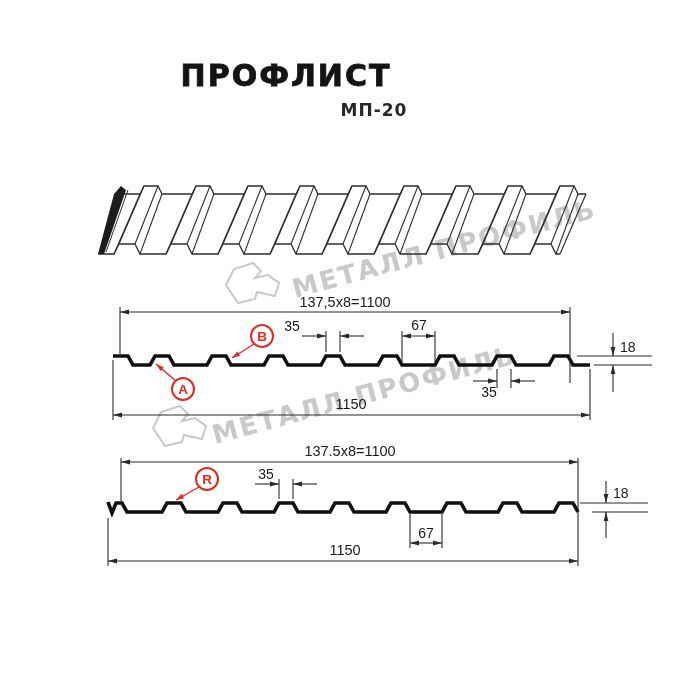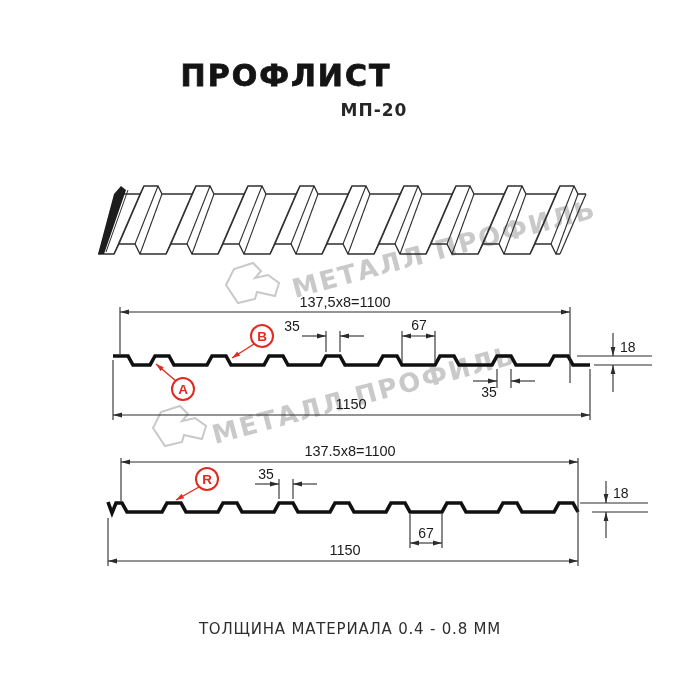--- a/index.html
+++ b/index.html
@@ -177,14 +177,13 @@
     <text class="redletter" x="262" y="341" text-anchor="middle">B</text>
 
     <text class="big" x="350" y="456" text-anchor="middle">137.5x8=1100</text>
     <text class="dim" x="266" y="479" text-anchor="middle">35</text>
     <text class="dim" x="426" y="538" text-anchor="middle">67</text>
     <text class="dim" x="613" y="498" text-anchor="start">18</text>
     <text class="big" x="345" y="555" text-anchor="middle">1150</text>
     <text class="redletter" x="207" y="484" text-anchor="middle">R</text>
   </svg>
 
-  <div class="footer">ТОЛЩИНА МАТЕРИАЛА 0.4 - 0.8 ММ</div>
 </div>
 
 </body></html>

